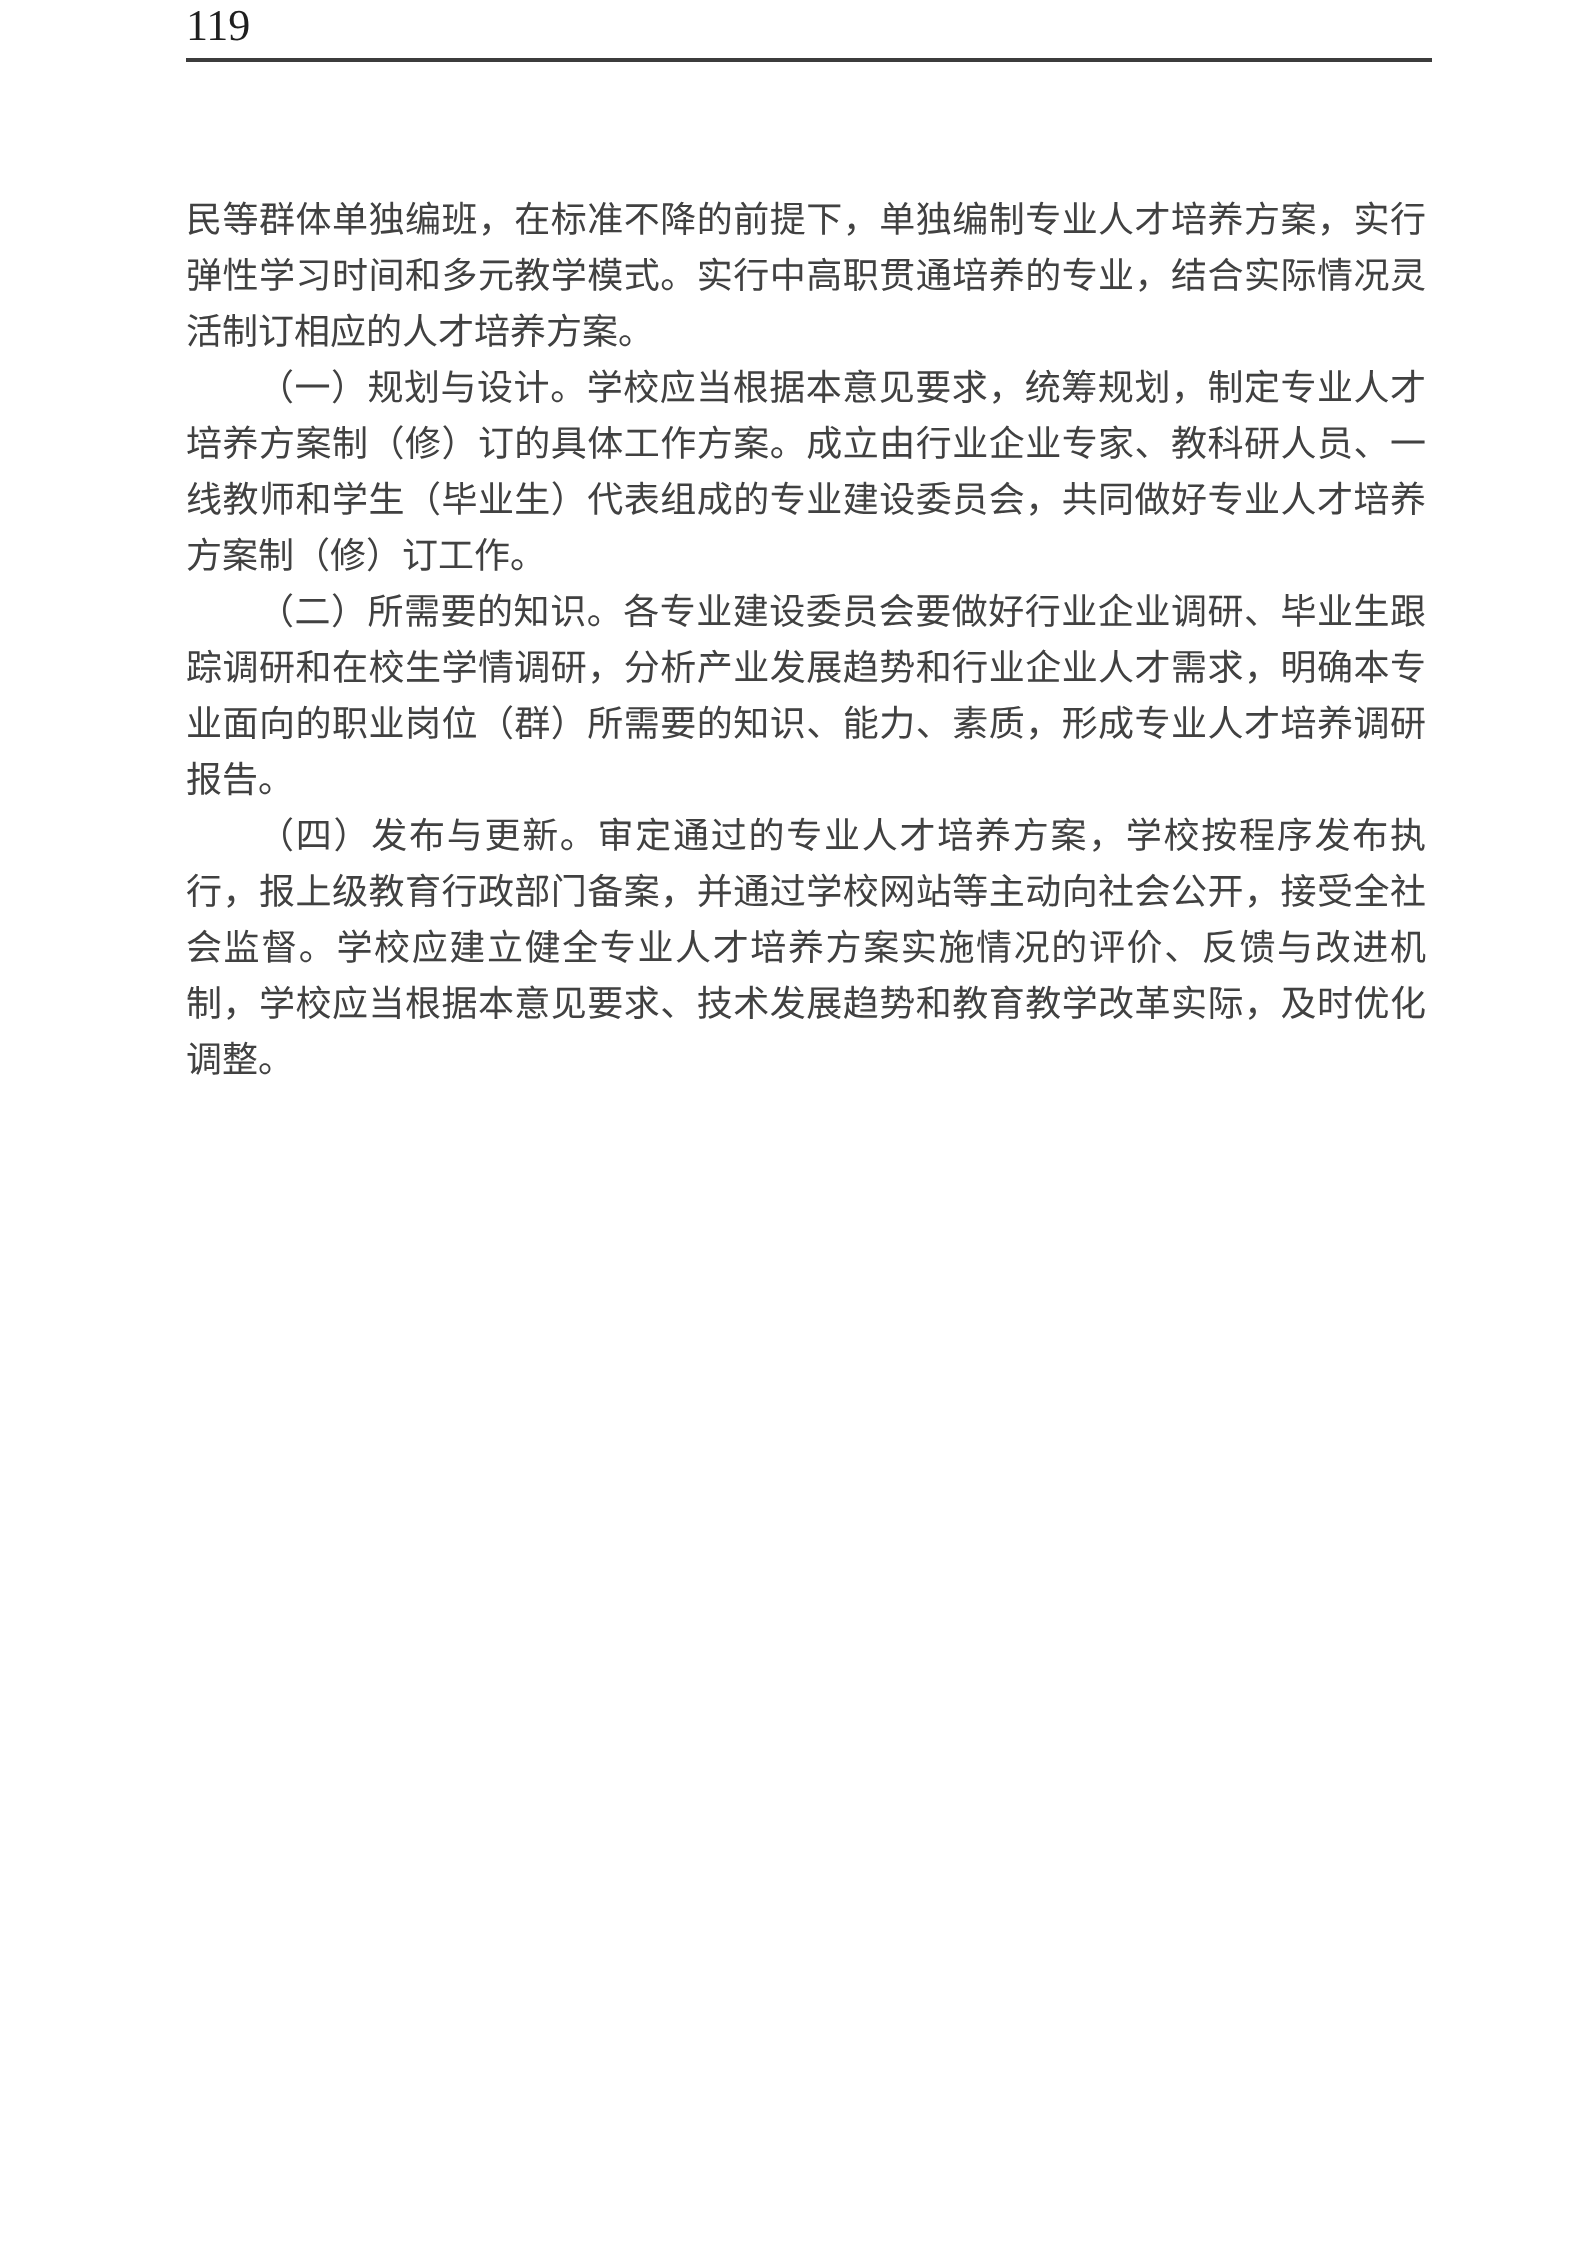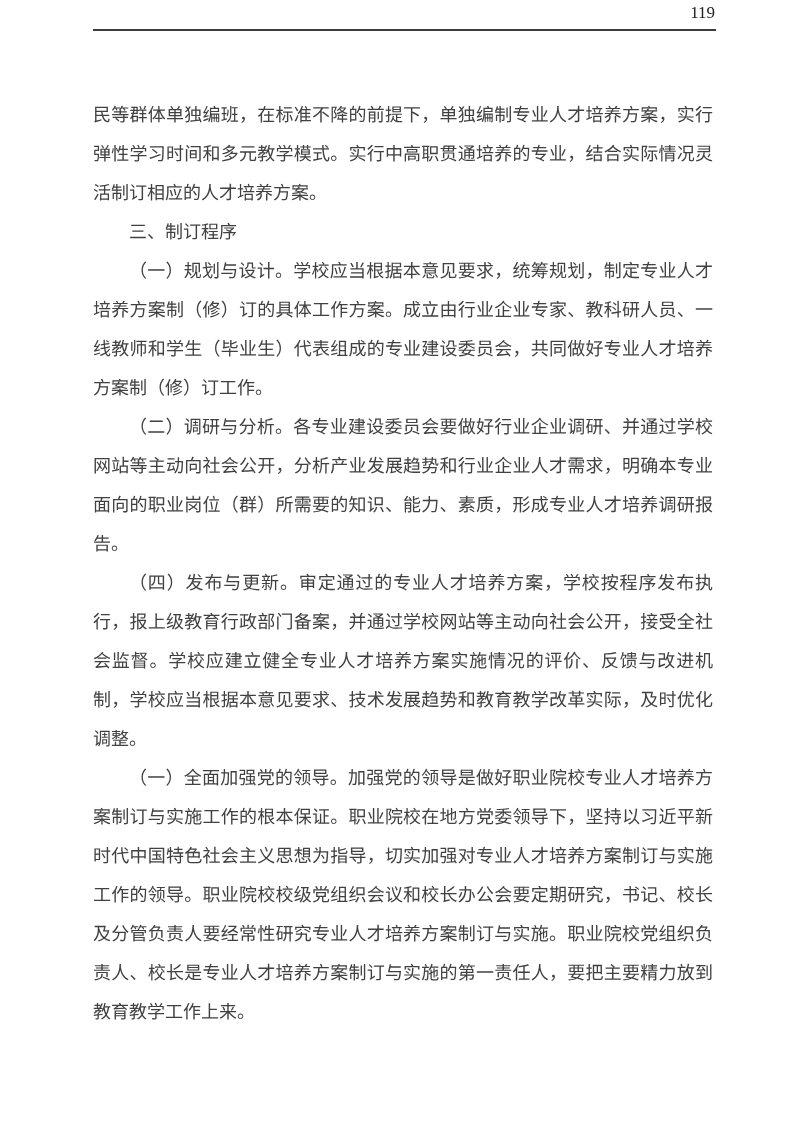--- a/index.html
+++ b/index.html
@@ -15,41 +15,41 @@
     overflow: hidden;
     font-family: "Liberation Sans", sans-serif;
   }
   .page-header {
     position: absolute;
     top: 0;
     left: 93px;
     width: 623px;
   }
   .page-number {
-    text-align: right;
+    text-align: left;
     font-family: "Liberation Serif", serif;
-    font-size: 17px;
+    font-size: 22px;
     line-height: 26px;
     color: #1f1f1f;
     padding-right: 1px;
   }
   .header-rule {
     margin-top: 3px;
     width: 100%;
     height: 2px;
     background: #3c3c3c;
   }
   .content {
     position: absolute;
     top: 96px;
     left: 93px;
     width: 620px;
     color: #414141;
     font-size: 18px;
-    line-height: 39px;
+    line-height: 28px;
     text-align: justify;
     letter-spacing: 0;
     word-break: normal;
     line-break: strict;
   }
   .content p {
     margin: 0;
     padding: 0;
   }
   .content p.indent {
@@ -61,20 +61,18 @@
 
 <div class="page">
 
   <div class="page-header">
     <div class="page-number">119</div>
     <div class="header-rule"></div>
   </div>
 
   <div class="content">
     <p class="para">民等群体单独编班，在标准不降的前提下，单独编制专业人才培养方案，实行弹性学习时间和多元教学模式。实行中高职贯通培养的专业，结合实际情况灵活制订相应的人才培养方案。</p>
-    <p class="para indent">三、制订程序</p>
     <p class="para indent">（一）规划与设计。学校应当根据本意见要求，统筹规划，制定专业人才培养方案制（修）订的具体工作方案。成立由行业企业专家、教科研人员、一线教师和学生（毕业生）代表组成的专业建设委员会，共同做好专业人才培养方案制（修）订工作。</p>
-    <p class="para indent">（二）调研与分析。各专业建设委员会要做好行业企业调研、并通过学校网站等主动向社会公开，分析产业发展趋势和行业企业人才需求，明确本专业面向的职业岗位（群）所需要的知识、能力、素质，形成专业人才培养调研报告。</p>
+    <p class="para indent">（二）所需要的知识。各专业建设委员会要做好行业企业调研、毕业生跟踪调研和在校生学情调研，分析产业发展趋势和行业企业人才需求，明确本专业面向的职业岗位（群）所需要的知识、能力、素质，形成专业人才培养调研报告。</p>
     <p class="para indent">（四）发布与更新。审定通过的专业人才培养方案，学校按程序发布执行，报上级教育行政部门备案，并通过学校网站等主动向社会公开，接受全社会监督。学校应建立健全专业人才培养方案实施情况的评价、反馈与改进机制，学校应当根据本意见要求、技术发展趋势和教育教学改革实际，及时优化调整。</p>
-    <p class="para indent">（一）全面加强党的领导。加强党的领导是做好职业院校专业人才培养方案制订与实施工作的根本保证。职业院校在地方党委领导下，坚持以习近平新时代中国特色社会主义思想为指导，切实加强对专业人才培养方案制订与实施工作的领导。职业院校校级党组织会议和校长办公会要定期研究，书记、校长及分管负责人要经常性研究专业人才培养方案制订与实施。职业院校党组织负责人、校长是专业人才培养方案制订与实施的第一责任人，要把主要精力放到教育教学工作上来。</p>
   </div>
 
 </div>
 
 </body></html>

